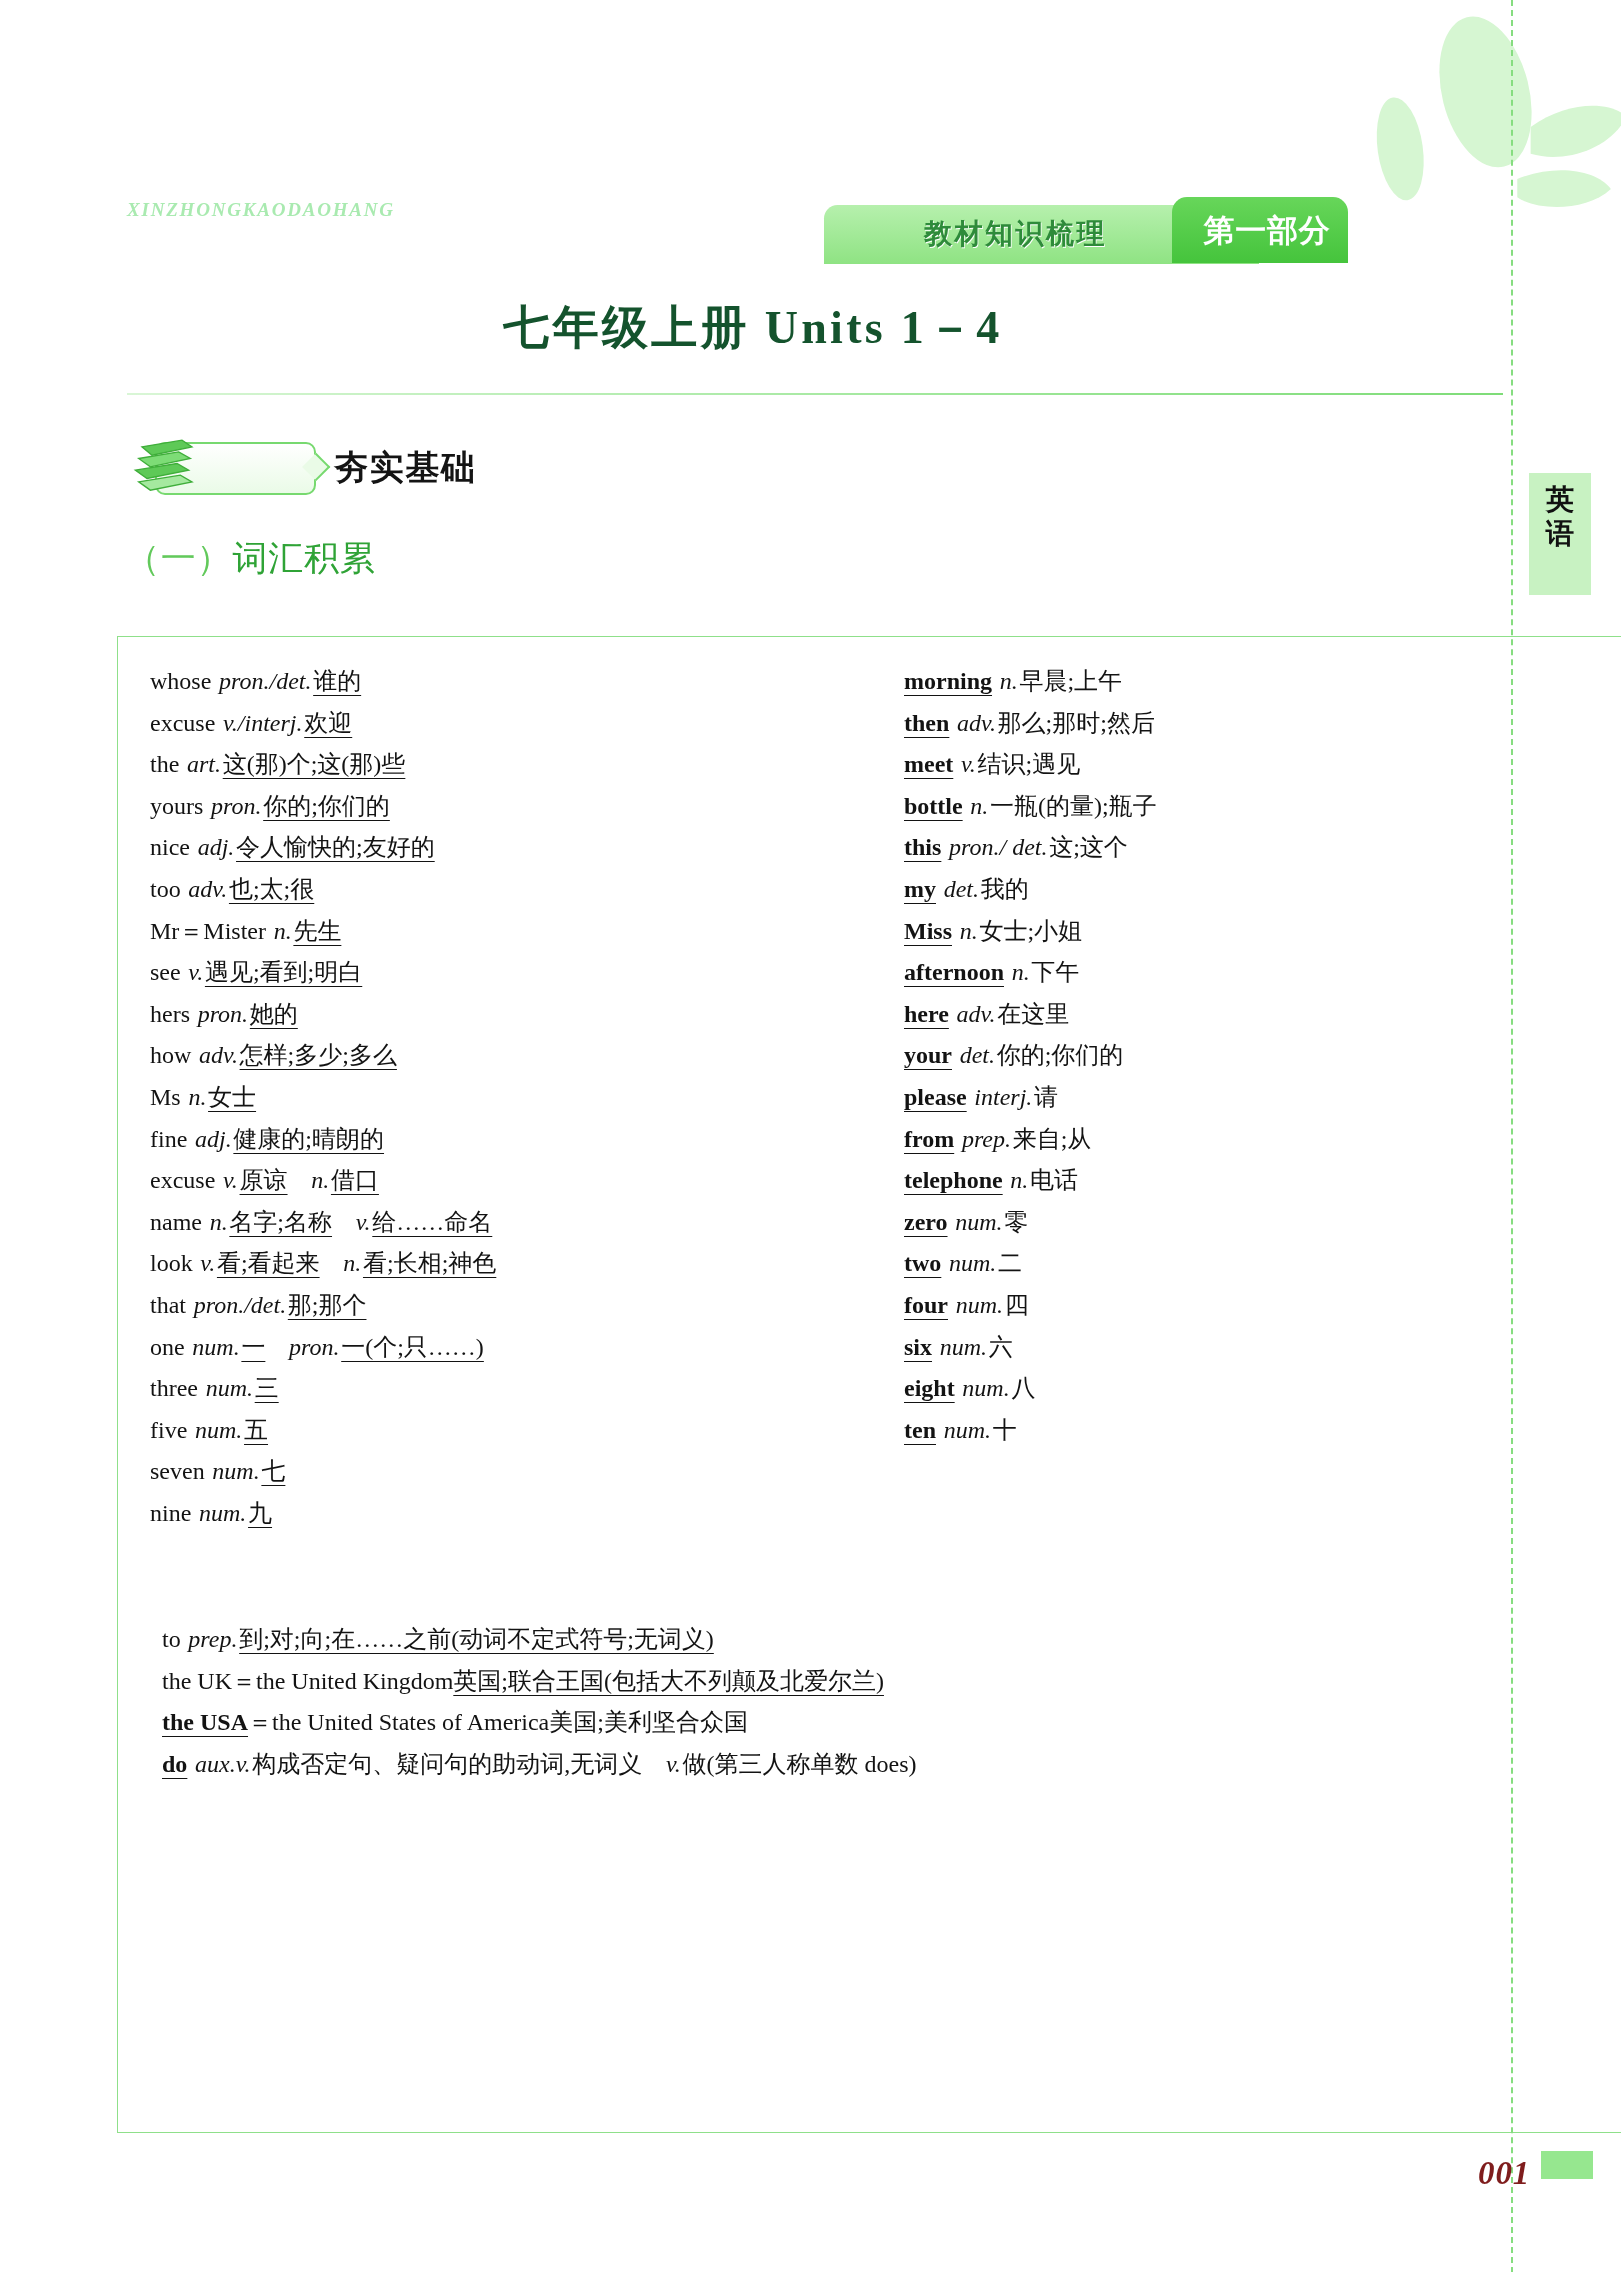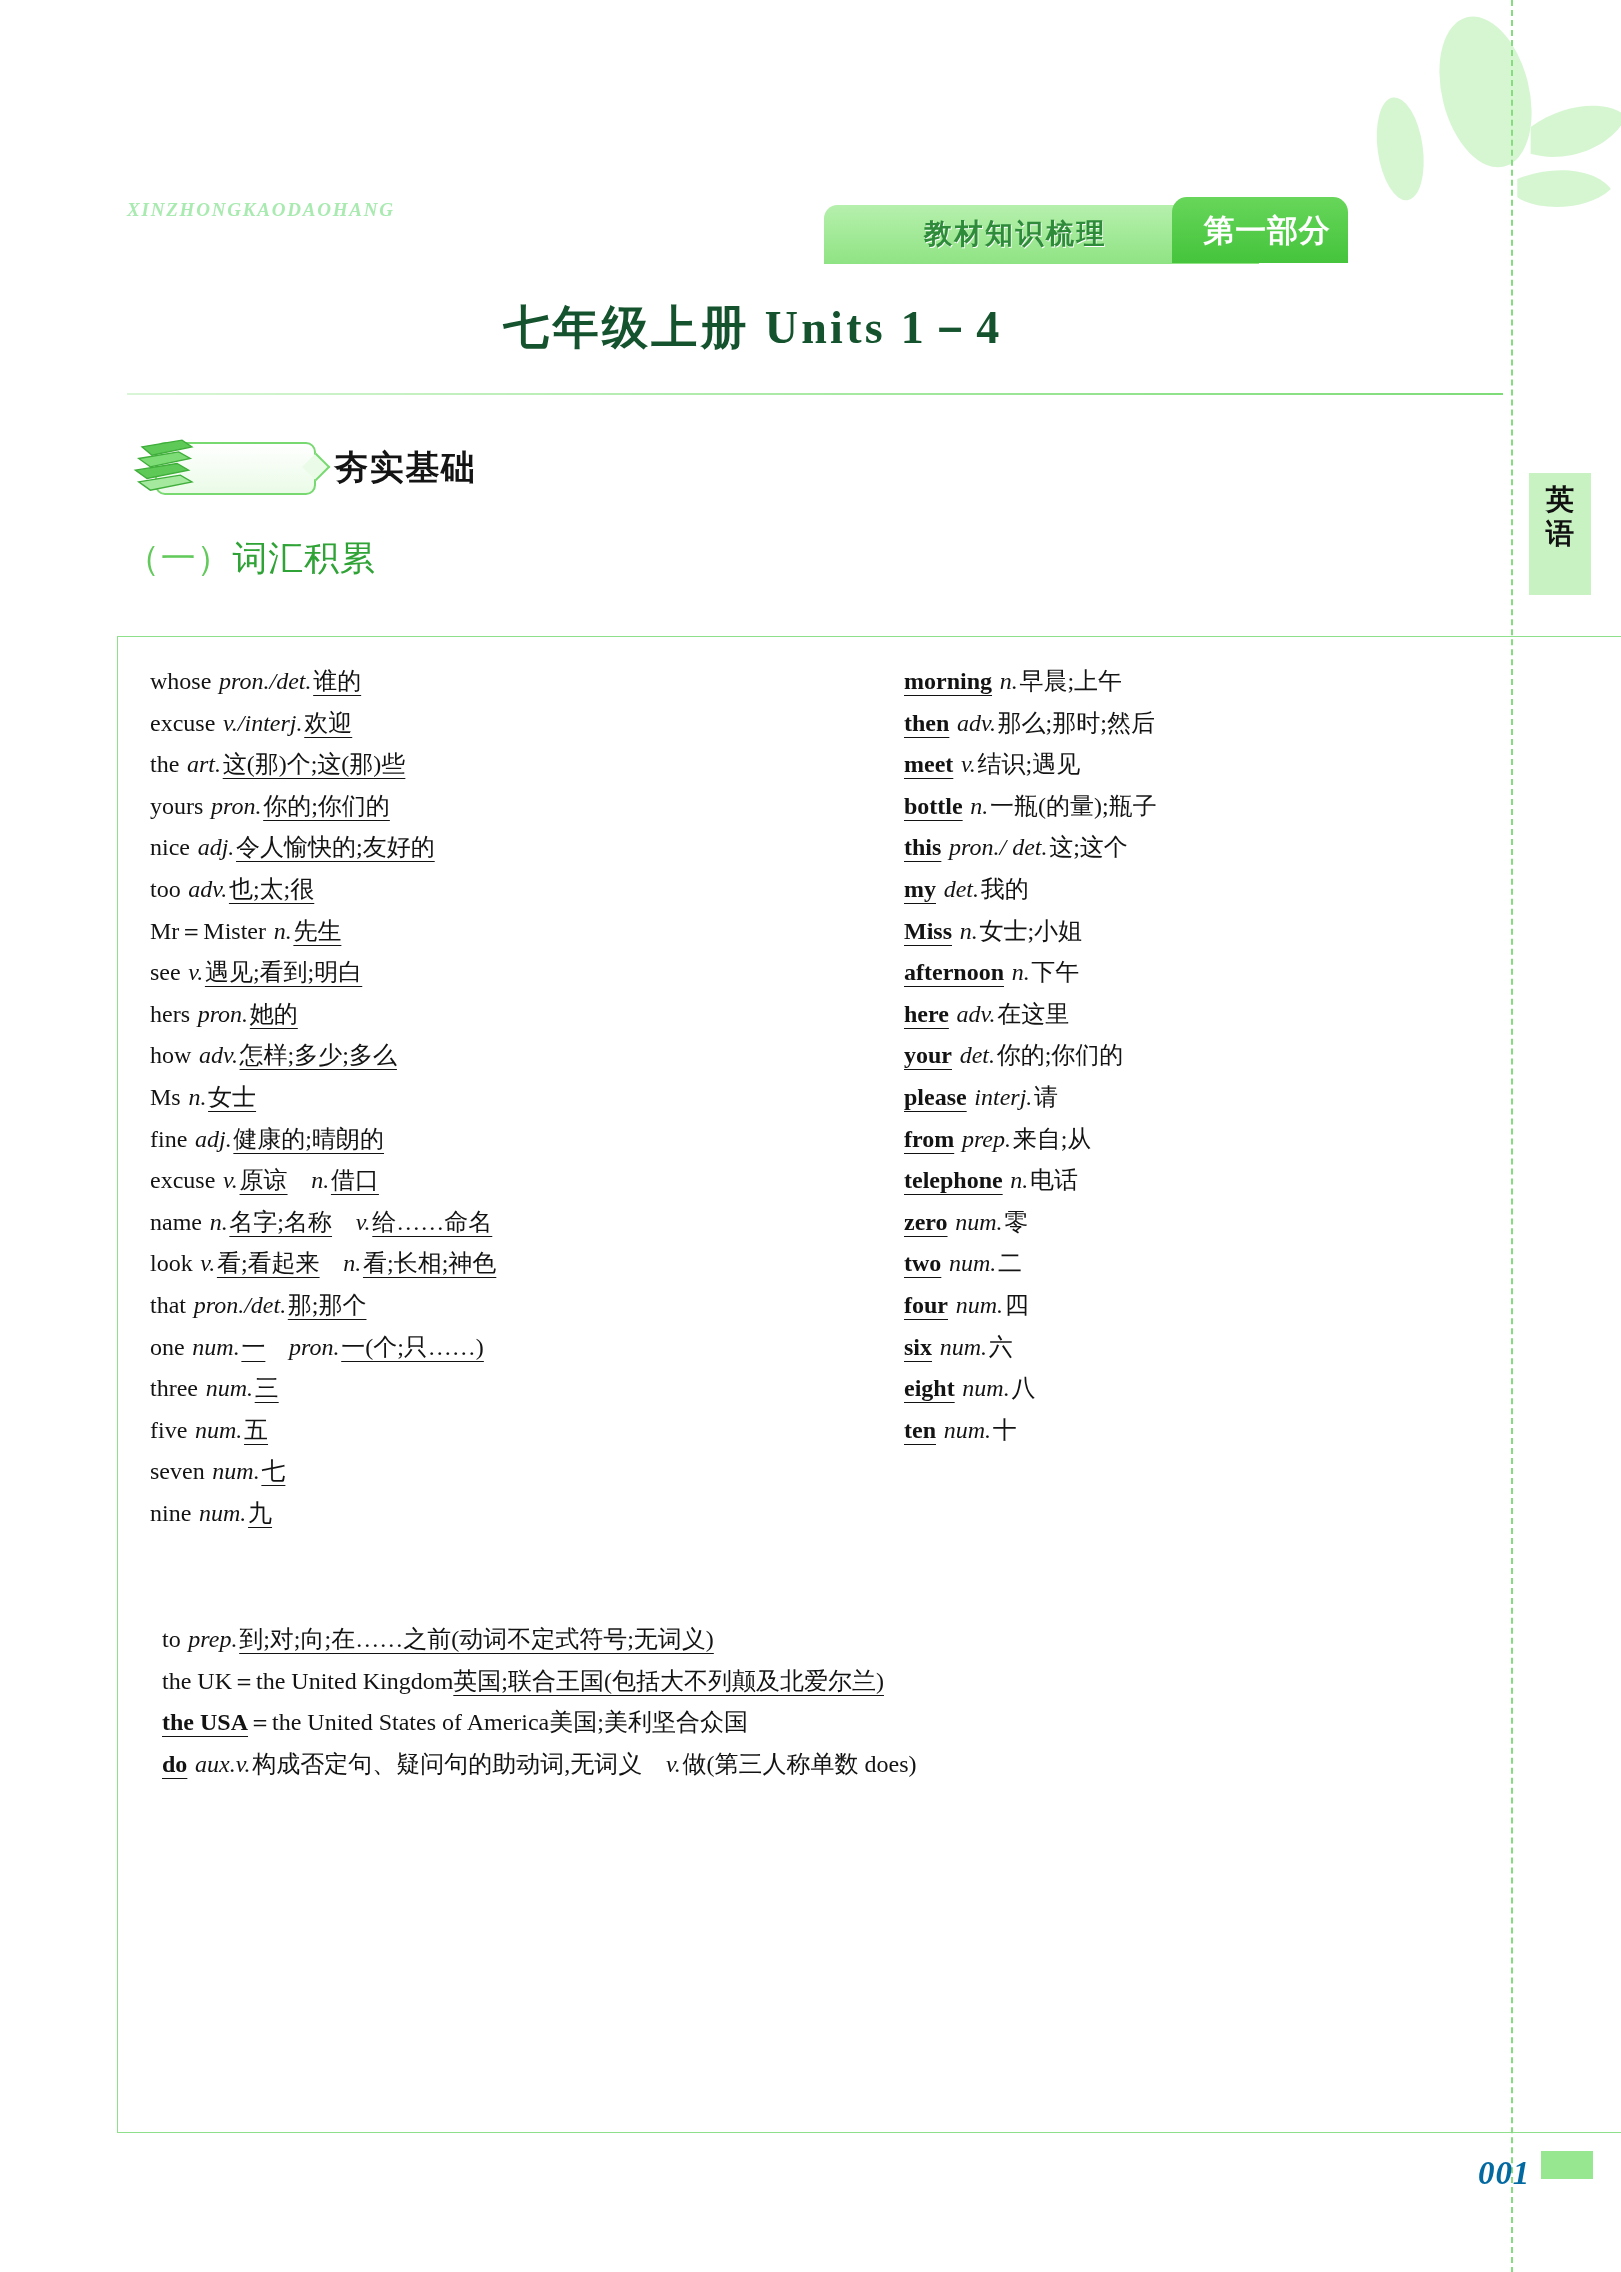--- a/index.html
+++ b/index.html
@@ -146,21 +146,21 @@
     width:0;height:2273px;
     border-left:2.5px dashed #86dd80;
   }
 
   
   #page-number{
     position:absolute;left:1388px;top:2155px;width:142px;
     text-align:right;
     font-family:"Liberation Serif","DejaVu Serif",serif;
     font-weight:bold;font-style:italic;font-size:33px;
-    color:#0369a1;letter-spacing:0.8px;
+    color:#7f1d1d;letter-spacing:0.8px;
   }
   #page-number-bar{
     position:absolute;left:1541px;top:2151px;width:52px;height:28.4px;
     background:#96e78f;
   }
 </style>
 </head>
 <body>
 
 <svg id="corner-deco" viewBox="0 0 330 250">

